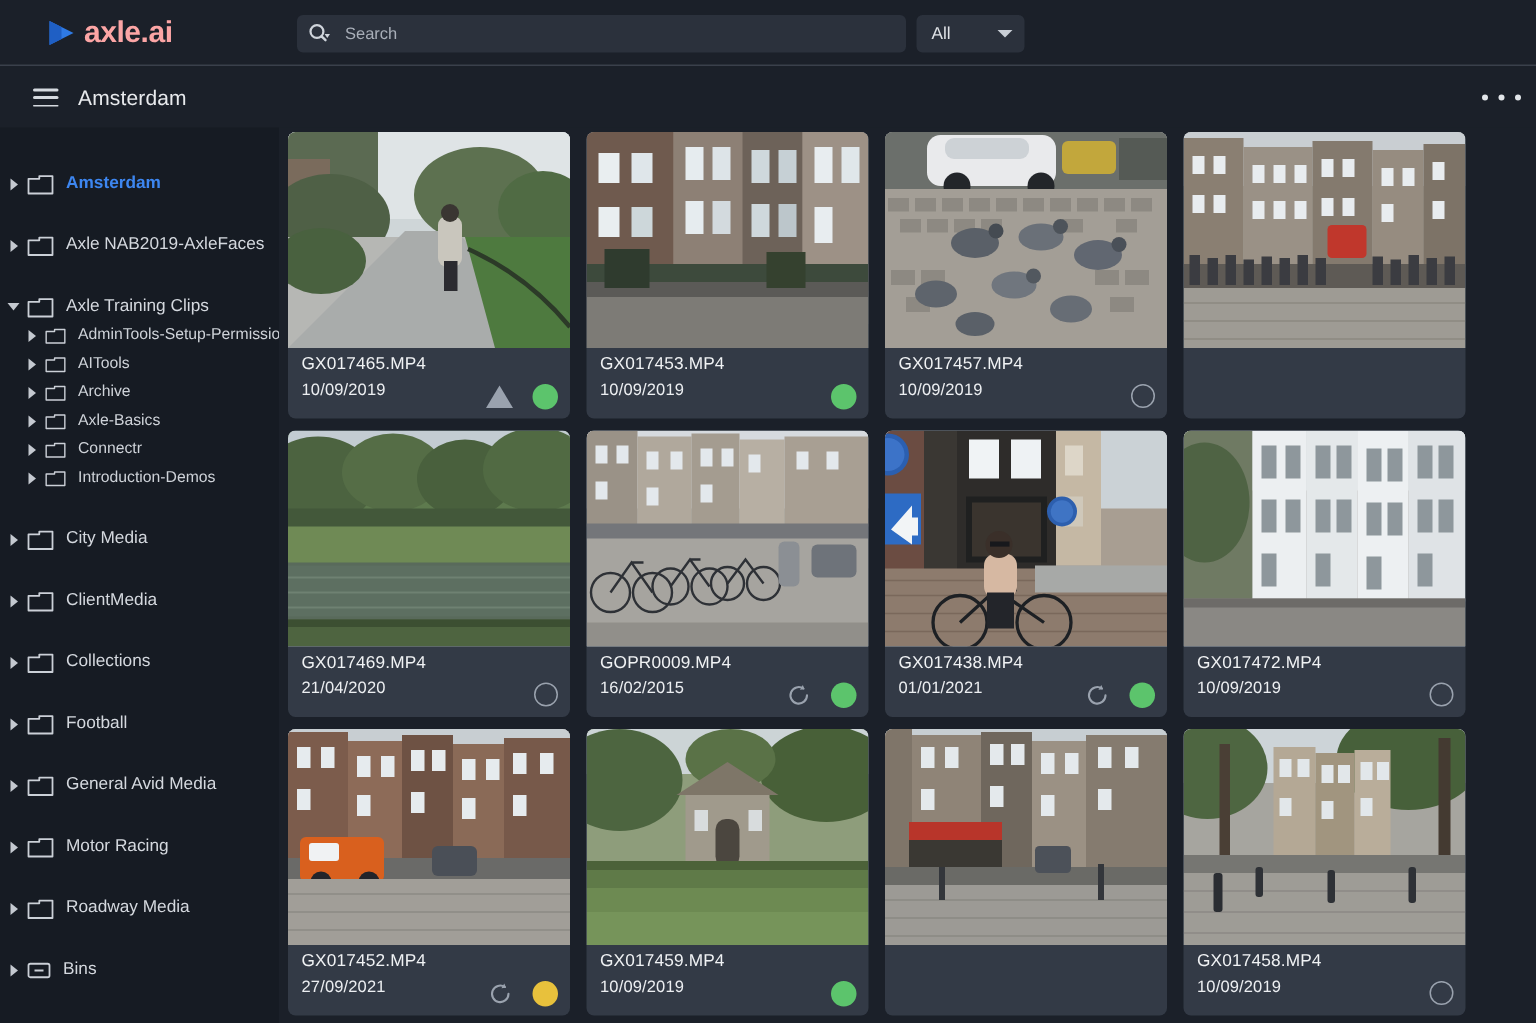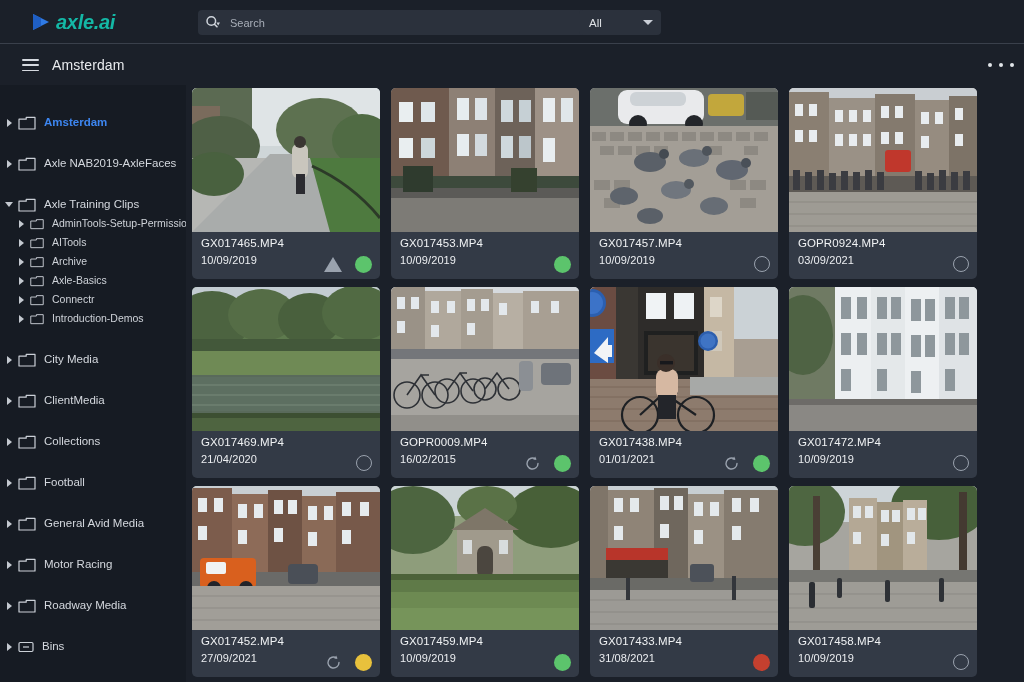--- a/index.html
+++ b/index.html
@@ -25,44 +25,43 @@
   }
   .logo-wrap {
     display: flex; align-items: center;
     margin-left: 30px;
     gap: 4px;
   }
   .logo-mark { display: block; }
   .logo-text {
     font-size: 20px;
     font-weight: 700;
-    color: #14b8a6;
+    color: #fca5a5;
     letter-spacing: -0.3px;
     line-height: 1;
-    font-style: italic;
   }
   .search-box {
     position: absolute;
     left: 198px; top: 10px;
     width: 406px; height: 25px;
     background: #2b313c;
     border-radius: 4px;
     display: flex;
     align-items: center;
     padding-left: 7px;
   }
   .search-icon { display:block; margin-right: 9px; flex: 0 0 auto; }
   .search-ph {
     font-size: 11px;
     color: #a8aeb8;
   }
   .filter-select {
     position: absolute;
-    left: 579px; top: 10px;
-    width: 82px; height: 25px;
+    left: 611px; top: 10px;
+    width: 72px; height: 25px;
     background: #2b313c;
     border-radius: 4px;
     display: flex;
     align-items: center;
     justify-content: space-between;
     padding: 0 8px 0 10px;
   }
   .filter-label { font-size: 11.5px; color: #dfe2e6; }
   .caret {
     width: 0; height: 0;
@@ -618,27 +617,20 @@
               <rect x="162" y="84" width="7" height="18"></rect>
               <rect x="174" y="83" width="7" height="19"></rect>
             </g>
             <rect x="0" y="104" width="188" height="40" fill="#9e9b94"></rect>
             <g stroke="#8b8881" stroke-width="1">
               <line x1="0" y1="114" x2="188" y2="114"></line>
               <line x1="0" y1="126" x2="188" y2="126"></line>
               <line x1="0" y1="138" x2="188" y2="138"></line>
             </g>
           </svg></div>
-        <div class="meta">
-          <div class="fname">GOPR0924.MP4</div>
-          <div class="fdate">03/09/2021</div>
-          <div class="badges">
-            <span class="dot empty"></span>
-          </div>
-        </div>
       </div>
       <div class="card">
         <div class="thumb"><svg width="188" height="144" viewBox="0 0 188 144" preserveAspectRatio="none">
             <rect width="188" height="144" fill="#5e7a4e"></rect>
             <rect x="0" y="0" width="188" height="46" fill="#c3ccd2"></rect>
             <ellipse cx="20" cy="34" rx="38" ry="30" fill="#4c6340"></ellipse>
             <ellipse cx="70" cy="28" rx="34" ry="26" fill="#556d46"></ellipse>
             <ellipse cx="118" cy="32" rx="32" ry="26" fill="#49603d"></ellipse>
             <ellipse cx="166" cy="26" rx="36" ry="28" fill="#516a43"></ellipse>
             <rect x="0" y="52" width="188" height="14" fill="#43583a"></rect>
@@ -918,27 +910,20 @@
             <rect x="100" y="78" width="24" height="18" rx="3" fill="#4c5159"></rect>
             <rect x="0" y="104" width="188" height="40" fill="#9c9a95"></rect>
             <g stroke="#8a8883" stroke-width="1">
               <line x1="0" y1="114" x2="188" y2="114"></line>
               <line x1="0" y1="126" x2="188" y2="126"></line>
               <line x1="0" y1="138" x2="188" y2="138"></line>
             </g>
             <rect x="36" y="92" width="4" height="22" fill="#33363b"></rect>
             <rect x="142" y="90" width="4" height="24" fill="#33363b"></rect>
           </svg></div>
-        <div class="meta">
-          <div class="fname">GX017433.MP4</div>
-          <div class="fdate">31/08/2021</div>
-          <div class="badges">
-            <span class="dot" style="background: rgb(196, 64, 47);"></span>
-          </div>
-        </div>
       </div>
       <div class="card">
         <div class="thumb"><svg width="188" height="144" viewBox="0 0 188 144" preserveAspectRatio="none">
             <rect width="188" height="144" fill="#a6a59f"></rect>
             <rect x="0" y="0" width="188" height="36" fill="#cdd4d8"></rect>
             <ellipse cx="16" cy="26" rx="40" ry="34" fill="#4e6641"></ellipse>
             <ellipse cx="150" cy="20" rx="48" ry="34" fill="#47603a"></ellipse>
             <rect x="60" y="12" width="28" height="74" fill="#b4a895"></rect>
             <rect x="88" y="16" width="26" height="70" fill="#a1957f"></rect>
             <rect x="114" y="14" width="24" height="72" fill="#b9ad9a"></rect>

